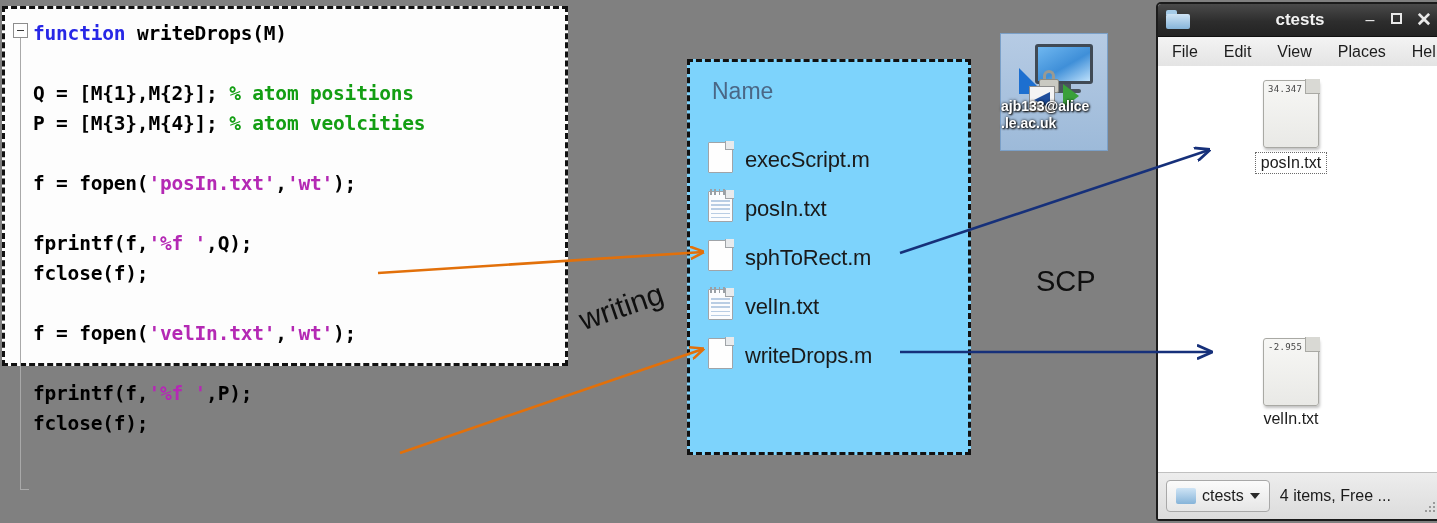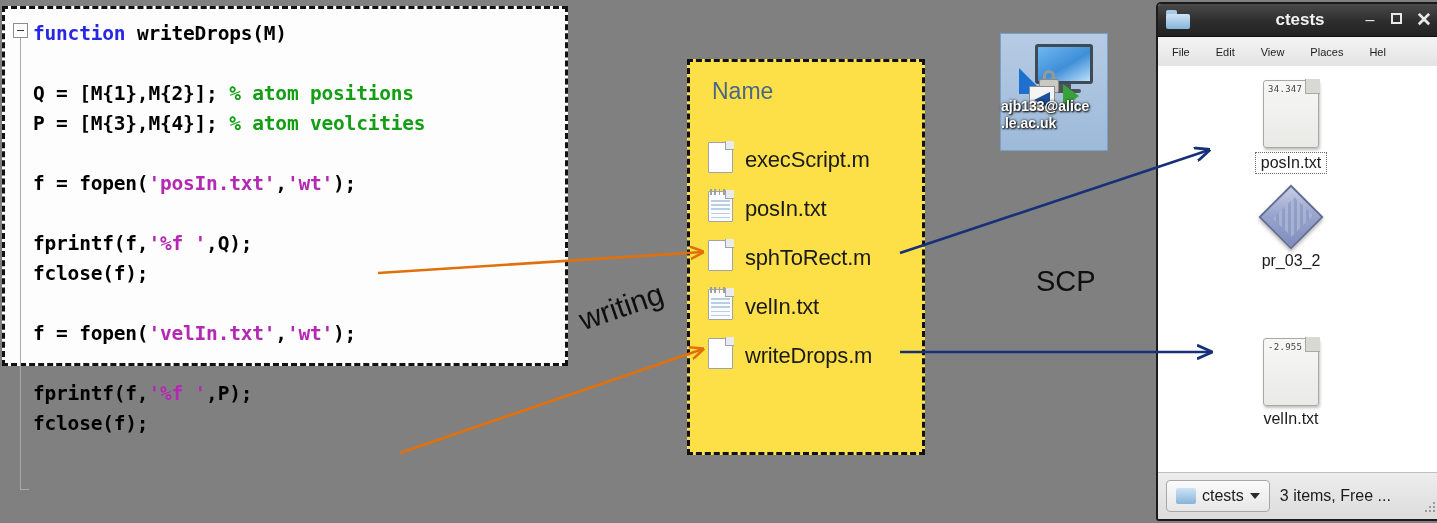--- a/index.html
+++ b/index.html
@@ -35,22 +35,22 @@
     font-size:19.5px;line-height:30px;font-weight:bold;white-space:pre;
     color:#000;letter-spacing:-0.2px;
   }
   .kw{color:#2727e6;}
   .cm{color:#139e13;}
   .st{color:#b429b4;}
   .blank{height:30px;}
 
   
   #explorer-panel{
-    position:absolute;left:687px;top:59px;width:238px;height:396px;
-    background:#fde047;border:3px dashed #111;box-sizing:border-box;
+    position:absolute;left:687px;top:59px;width:284px;height:396px;
+    background:#7dd3fc;border:3px dashed #111;box-sizing:border-box;
   }
   #explorer-header{
     position:absolute;left:22px;top:16px;font-size:23px;color:#4a6786;
     font-family:"Liberation Sans",sans-serif;
   }
   #explorer-list{position:absolute;left:18px;top:62px;right:6px;}
   .exp-row{display:flex;align-items:flex-end;height:49px;}
   .exp-name{
     font-size:22px;color:#1a1a1a;margin-left:12px;
     font-family:"Liberation Sans",sans-serif;letter-spacing:-0.2px;
@@ -168,21 +168,21 @@
   #btn-close{right:8px;font-size:19px;font-weight:bold;}
   #btn-max .sq{
     display:block;width:11px;height:11px;border:2px solid #e9e9e9;margin:3px auto 0;box-sizing:border-box;
   }
   #fm-menubar{
     position:relative;height:29px;
     background:linear-gradient(#f3f3f3,#e4e4e4);
     border-bottom:1px solid #c3c3c3;
     display:flex;align-items:center;padding-left:14px;gap:26px;
   }
-  .fm-menu-item{font-size:11px;color:#1c1c1c;font-family:"Liberation Sans",sans-serif;}
+  .fm-menu-item{font-size:16px;color:#1c1c1c;font-family:"Liberation Sans",sans-serif;}
   #fm-content{
     position:absolute;left:0;right:0;top:62px;bottom:46px;background:#fff;
   }
   .fm-item{position:absolute;width:110px;text-align:center;}
   .fm-item-label{
     font-size:16px;color:#1b1b1b;margin-top:4px;display:inline-block;
     font-family:"Liberation Sans",sans-serif;
   }
   .fm-item-label.selected{
     border:1px dotted #6b6b6b;padding:1px 5px;background:#fff;
@@ -350,38 +350,34 @@
         <div class="fm-menu-item">Places</div>
         <div class="fm-menu-item">Hel</div>
       </div>
 
     <div id="fm-content">
         <div class="fm-item" style="left: 78px; top: 14px;"><div class="txt-ico">
             <div class="pg"></div>
             <div class="corner"></div>
             <div class="preview">34.347</div>
           </div><span class="fm-item-label selected">posIn.txt</span></div>
-        <div class="fm-item" style="left: 78px; top: 120px;"><div class="exe-ico">
-            <div class="dia"></div>
-            <div class="gear"></div>
-          </div><span class="fm-item-label">pr_03_2</span></div>
         <div class="fm-item" style="left: 78px; top: 228px; margin-top: 44px;"><div class="txt-ico">
             <div class="pg"></div>
             <div class="corner"></div>
             <div class="preview">-2.955</div>
           </div><span class="fm-item-label">velIn.txt</span></div>
       </div>
 
     <div id="fm-statusbar">
       <div id="fm-path-btn">
         <span class="fico"></span>
         <span id="fm-path-label">ctests</span>
         <span class="chev"></span>
       </div>
-      <div id="fm-status-text">3 items, Free ...</div>
+      <div id="fm-status-text">4 items, Free ...</div>
       <div id="fm-grip"></div>
     </div>
   </div>
 
   <svg id="annotations" width="1437" height="523" viewBox="0 0 1437 523">
     <defs>
       <marker id="ah-orange" viewBox="0 0 10 10" refX="9" refY="5" markerWidth="5.5" markerHeight="5.5" orient="auto-start-reverse">
         <path d="M 0 0.6 L 10 5 L 0 9.4" fill="none" stroke="#E2700A" stroke-width="1.8"></path>
       </marker>
       <marker id="ah-navy" viewBox="0 0 10 10" refX="9" refY="5" markerWidth="6" markerHeight="6" orient="auto-start-reverse">

